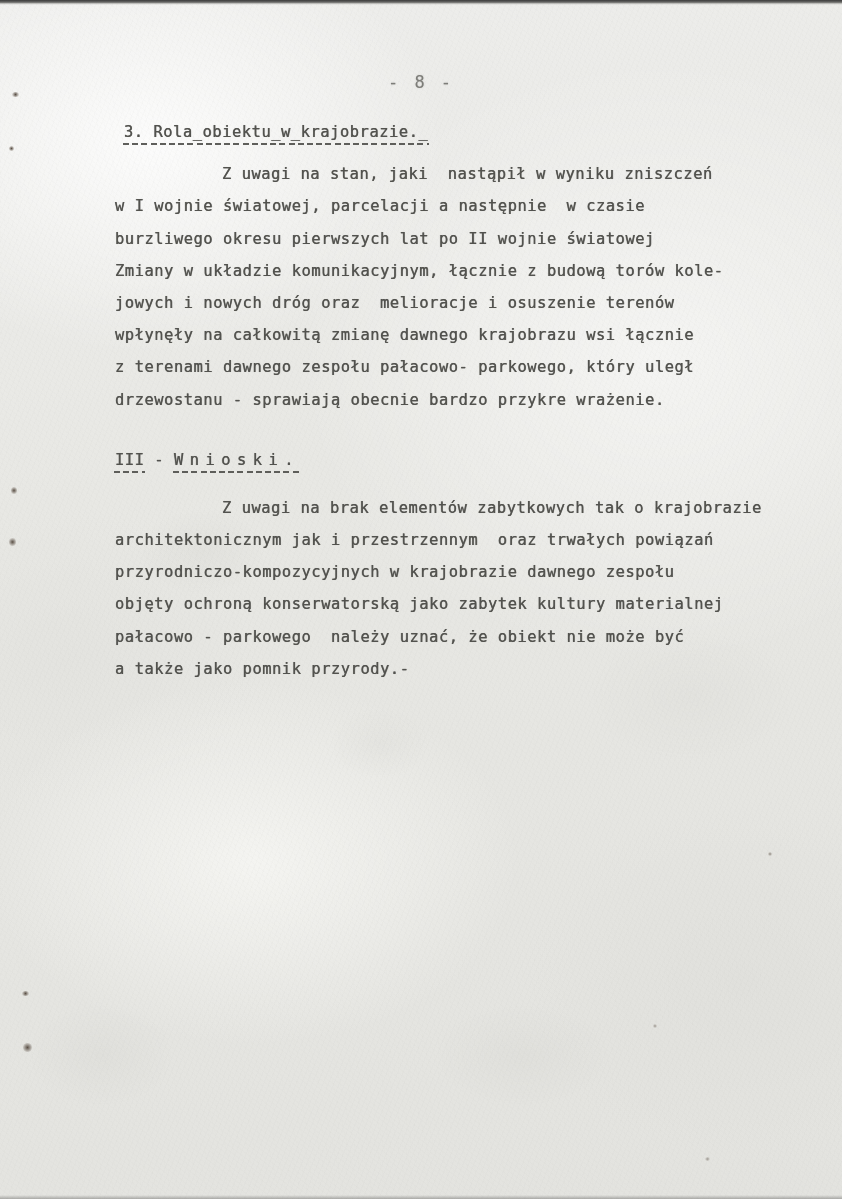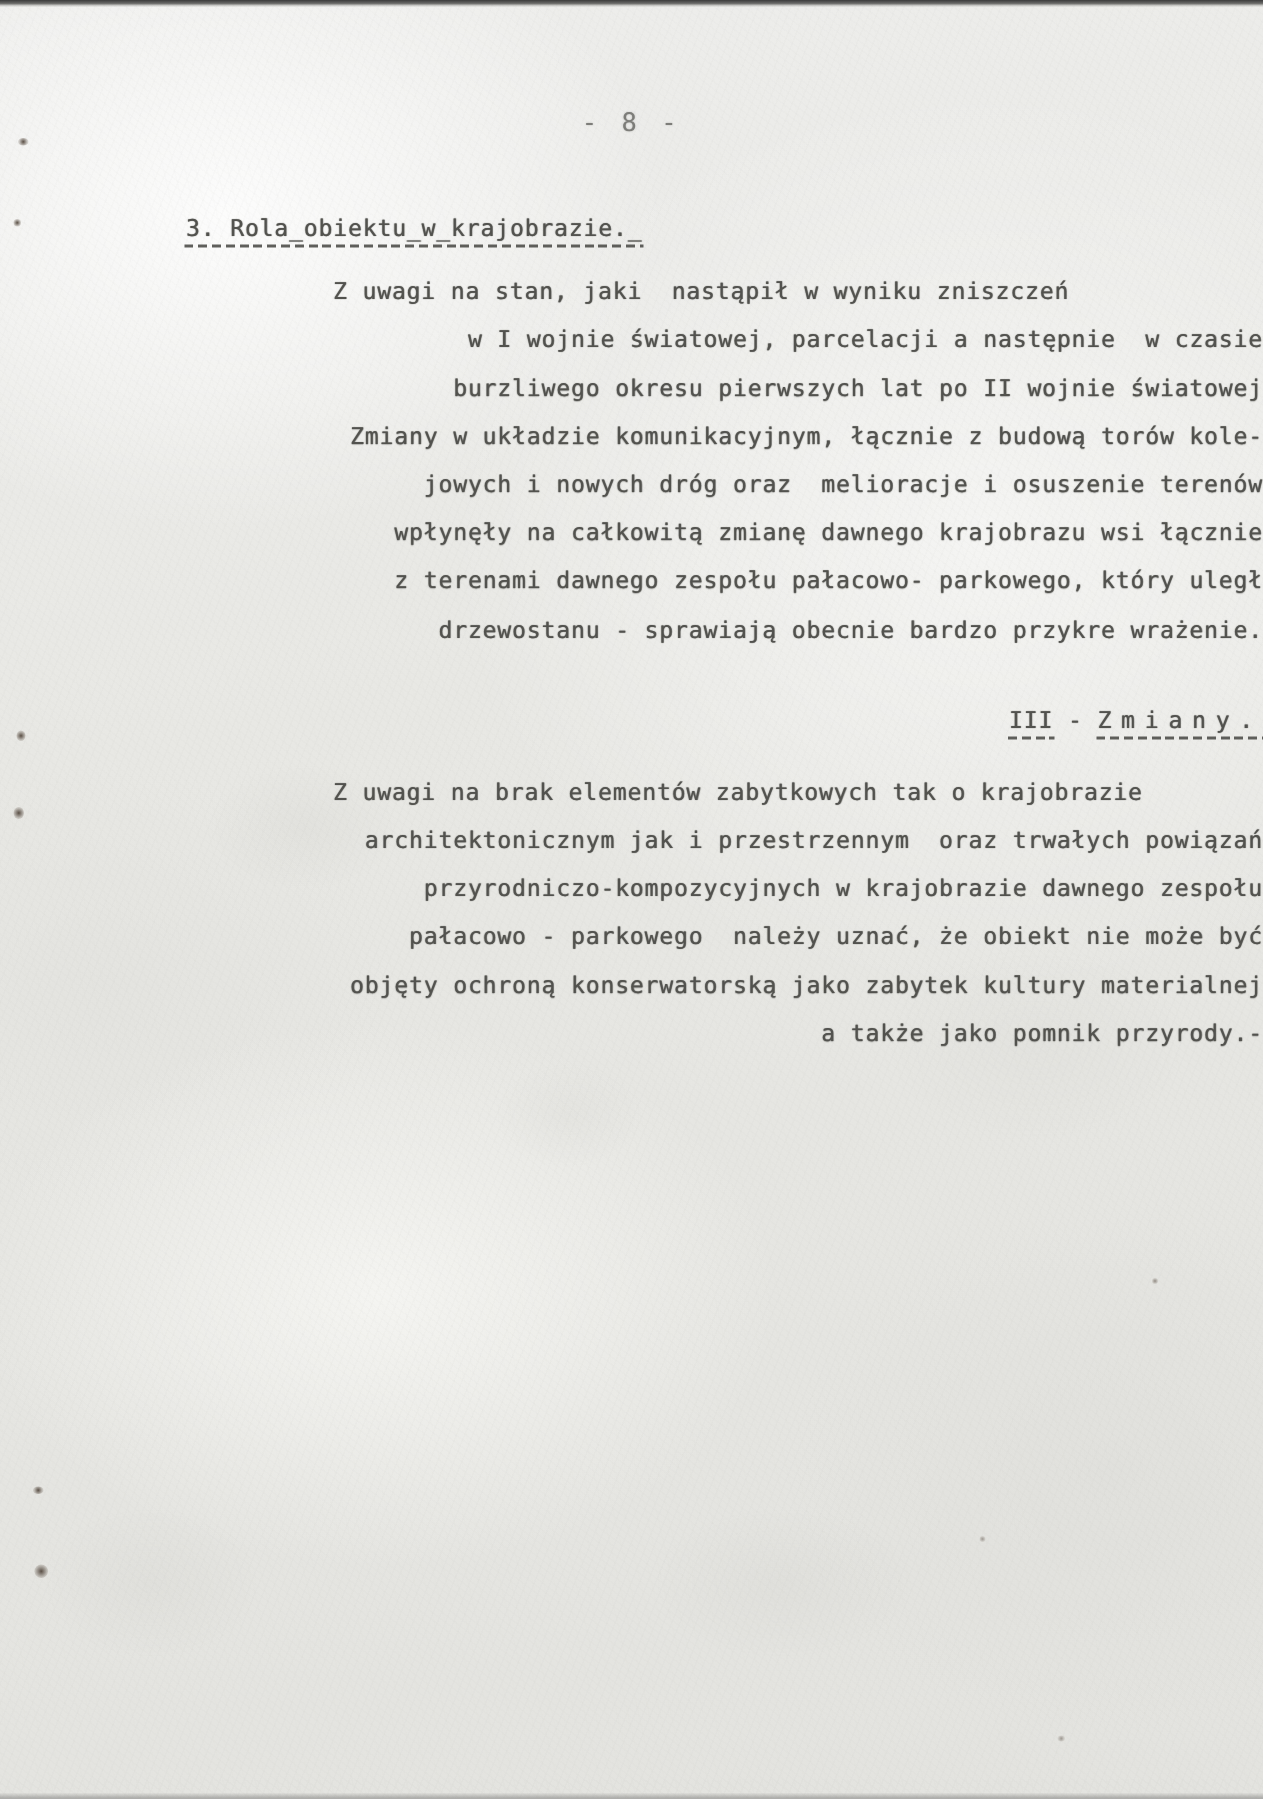--- a/index.html
+++ b/index.html
@@ -73,41 +73,41 @@
     width: 842px;
     text-align: center;
     font-size: 17px;
     letter-spacing: 3px;
     color: #7d7d79;
     text-shadow: 0 0 1.2px rgba(120,120,116,0.5);
   }
 
   .body-text {
     position: absolute;
-    top: 136px;
+    top: 116px;
     left: 0;
     width: 842px;
   }
 
   .line {
     position: relative;
     height: 32.2px;
     line-height: 32.2px;
     font-size: 15.4px;
     letter-spacing: 0.55px;
     white-space: pre;
     color: #52524e;
     text-shadow:
       0.35px 0 0.5px rgba(70,70,66,0.55),
       -0.35px 0 0.6px rgba(95,95,90,0.35),
       0 0.35px 0.7px rgba(80,80,76,0.3);
   }
 
   .l-head   { padding-left: 124px; }
-  .l-margin { padding-left: 115px; text-align: right; }
+  .l-margin { padding-left: 115px; }
   .l-indent { padding-left: 222px; }
 
   
   .tw-underline {
     position: relative;
     display: inline-block;
   }
   .tw-underline::after {
     content: "";
     position: absolute;
@@ -172,25 +172,25 @@
     <div class="line l-margin">w I wojnie światowej, parcelacji a następnie  w czasie</div>
     <div class="line l-margin">burzliwego okresu pierwszych lat po II wojnie światowej</div>
     <div class="line l-margin">Zmiany w układzie komunikacyjnym, łącznie z budową torów kole-</div>
     <div class="line l-margin">jowych i nowych dróg oraz  melioracje i osuszenie terenów</div>
     <div class="line l-margin">wpłynęły na całkowitą zmianę dawnego krajobrazu wsi łącznie</div>
     <div class="line l-margin">z terenami dawnego zespołu pałacowo- parkowego, który uległ</div>
     <div class="line l-margin">drzewostanu - sprawiają obecnie bardzo przykre wrażenie.</div>
 
     <div style="height:28px"></div>
 
-    <div class="line l-margin"><span class="tw-underline">III</span><span> - </span><span class="tw-underline spaced">Zmiany.</span></div>
+    <div class="line l-margin"><span class="tw-underline">III</span><span> - </span><span class="tw-underline spaced">Wnioski.</span></div>
 
     <div style="height:16px"></div>
 
     <div class="line l-indent">Z uwagi na brak elementów zabytkowych tak o krajobrazie</div>
     <div class="line l-margin">architektonicznym jak i przestrzennym  oraz trwałych powiązań</div>
     <div class="line l-margin">przyrodniczo-kompozycyjnych w krajobrazie dawnego zespołu</div>
+    <div class="line l-margin">objęty ochroną konserwatorską jako zabytek kultury materialnej</div>
     <div class="line l-margin">pałacowo - parkowego  należy uznać, że obiekt nie może być</div>
-    <div class="line l-margin">objęty ochroną konserwatorską jako zabytek kultury materialnej</div>
     <div class="line l-margin">a także jako pomnik przyrody.-</div>
 
   </div>
 </div>
 
 </body></html>

